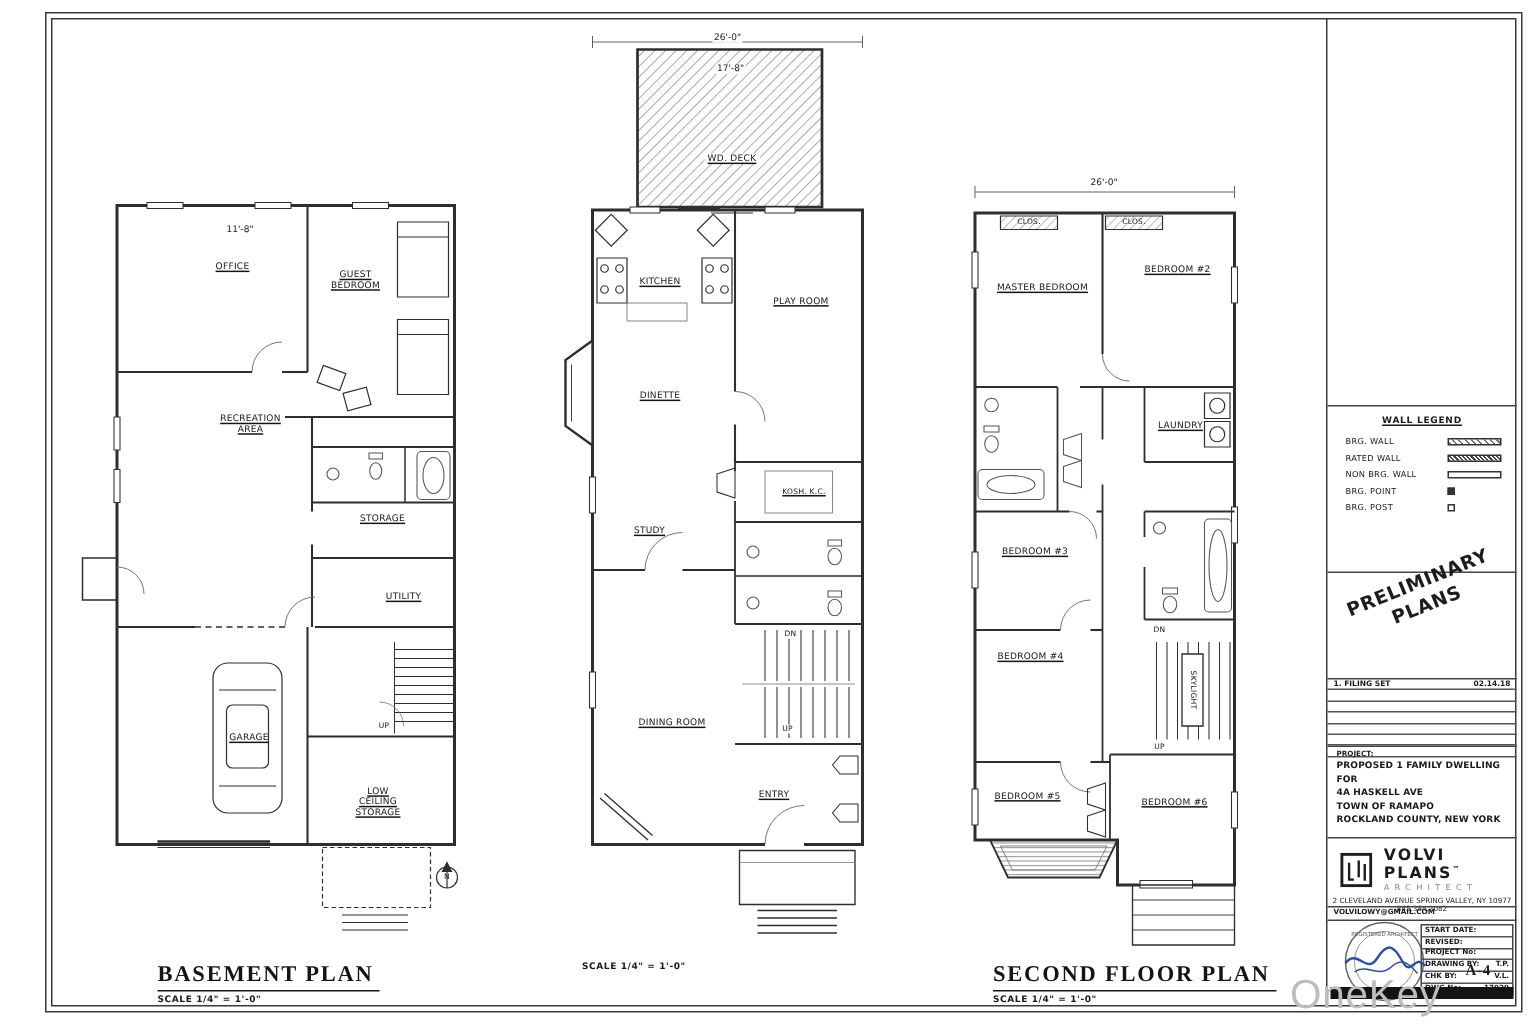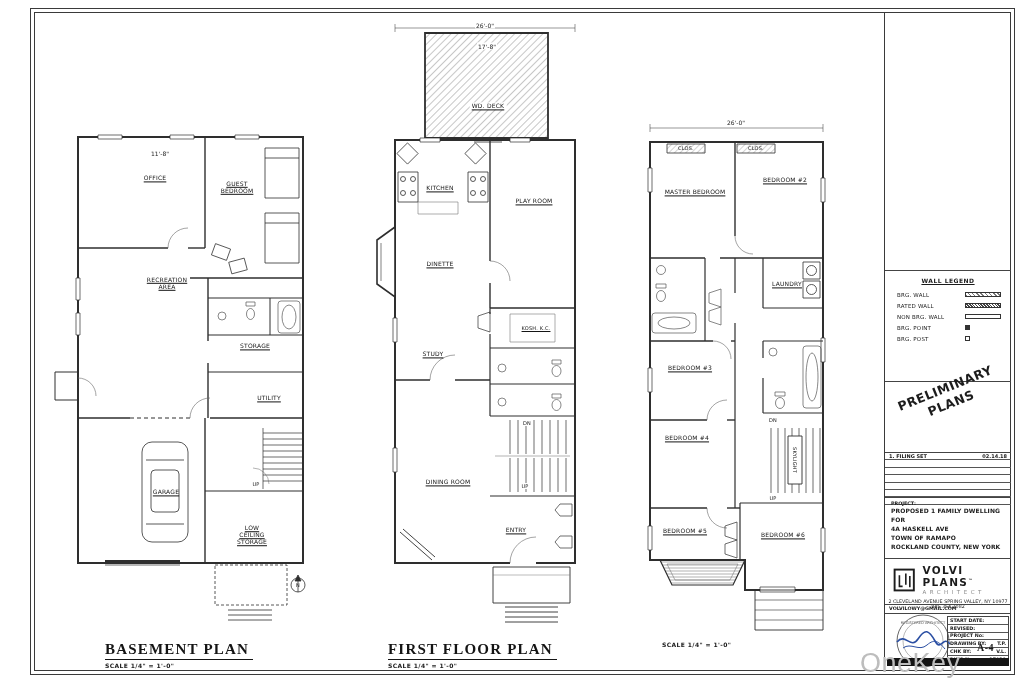--- a/index.html
+++ b/index.html
@@ -389,24 +389,24 @@
   <span class="lbl vert tinylbl" style="left:150px;top:352px;background:#fff;">SKYLIGHT</span>
   <span class="lbl tinylbl" style="left:128px;top:312px;background:#fff;">DN</span>
   <span class="lbl tinylbl" style="left:128px;top:390px;background:#fff;">UP</span>
 </div>
 
 <div class="title-wrap" style="left:105px;top:639px;">
   <div class="plan-title">BASEMENT PLAN</div>
   <div class="plan-scale">SCALE  1/4" = 1'-0"</div>
 </div>
 <div class="title-wrap" style="left:388px;top:639px;">
-  <div class="plan-title">FIRST FLOOR PLAN</div>
   <div class="plan-scale">SCALE  1/4" = 1'-0"</div>
 </div>
 <div class="title-wrap" style="left:662px;top:639px;">
+  <div class="plan-title">SECOND FLOOR PLAN</div>
   <div class="plan-scale">SCALE  1/4" = 1'-0"</div>
 </div>
 
 <div class="abs tb">
 
   <div class="tb-section legend-box">
     <div class="legend-title">WALL LEGEND</div>
     <div class="legend-row">
       <span class="legend-label">BRG. WALL</span>
       <span class="sw sw-hatch"></span>

